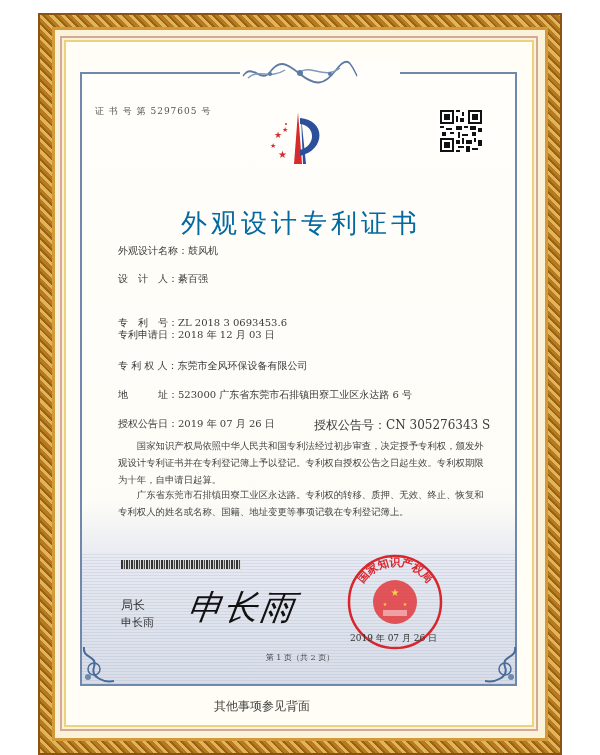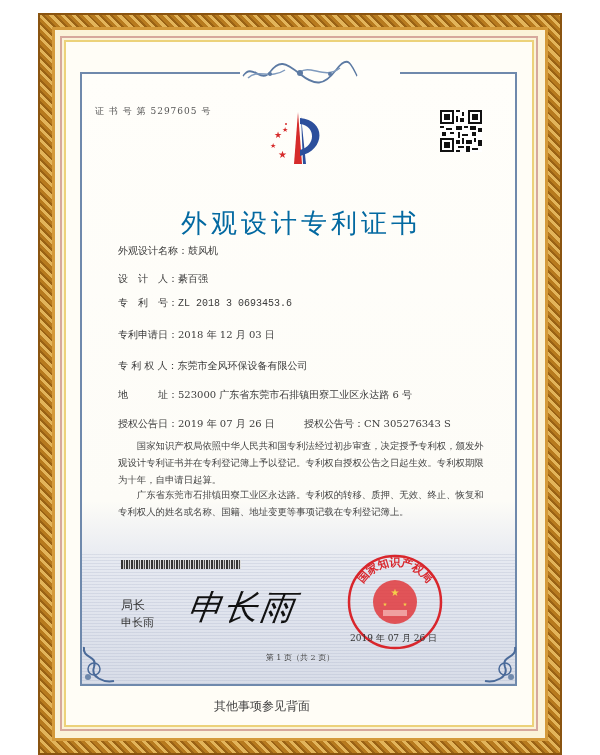--- a/index.html
+++ b/index.html
@@ -32,23 +32,23 @@
 
   .logo { position:absolute; left:268px; top:110px; width:60px; height:56px; }
   .qr { position:absolute; left:440px; top:110px; width:42px; height:42px; }
 
   .title { position:absolute; left:1px; width:600px; top:178px; text-align:center;
     font-size:26px; color:#0369a1; letter-spacing:4px;
     font-family:"DejaVu Sans","Liberation Sans",sans-serif;margin-top:28px; }
 
   .field { position:absolute; left:118px; font-size:10px; color:#3a3a3a; white-space:nowrap; }
   .field .lbl { display:inline-block; }
-  .f1 { top:244px;text-align:right; } .f2 { top:272px;text-align:right; } .f3 { top:296px;font-family:Liberation Mono, monospace; } .f4 { top:328px; }
+  .f1 { top:244px;text-align:right; } .f2 { top:272px;text-align:right; } .f3 { top:316px; } .f4 { top:328px; }
   .f5 { top:359px; } .f6 { top:388px; } .f7 { top:417px; }
-  .f7b { position:absolute; left:304px; top:417px; font-size:10px; color:#3a3a3a; white-space:nowrap; }
+  .f7b { position:absolute; left:314px; top:417px; font-size:12px; color:#3a3a3a; white-space:nowrap; }
 
   .para { position:absolute; left:118px; width:370px; font-size:9.4px; line-height:17px; color:#444;
     text-indent:2em; }
   .p1 { top:437px; } .p2 { top:486px; }
 
   .barcode { position:absolute; left:121px; top:560px; width:120px; height:9px;
     background: repeating-linear-gradient(90deg, #333 0 2px, #ccc 2px 3px, #444 3px 4px, #ddd 4px 5px); }
 
   .director-title { position:absolute; left:121px; top:597px; font-size:12px; color:#333;
     font-family:"DejaVu Sans","Liberation Sans",sans-serif; }

